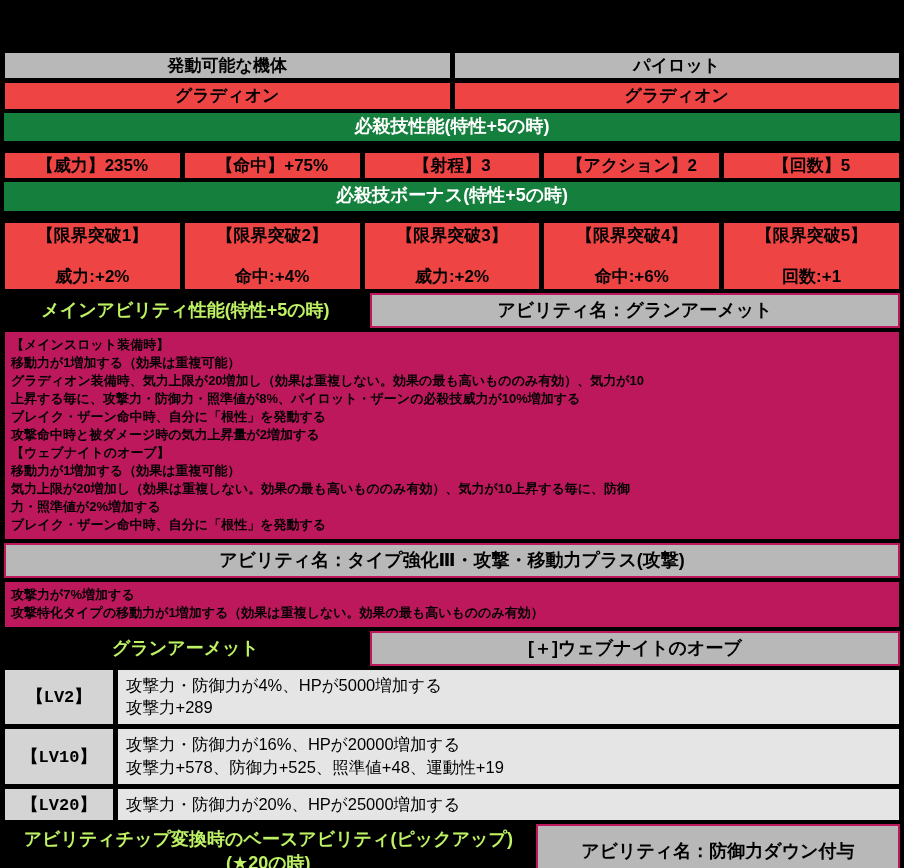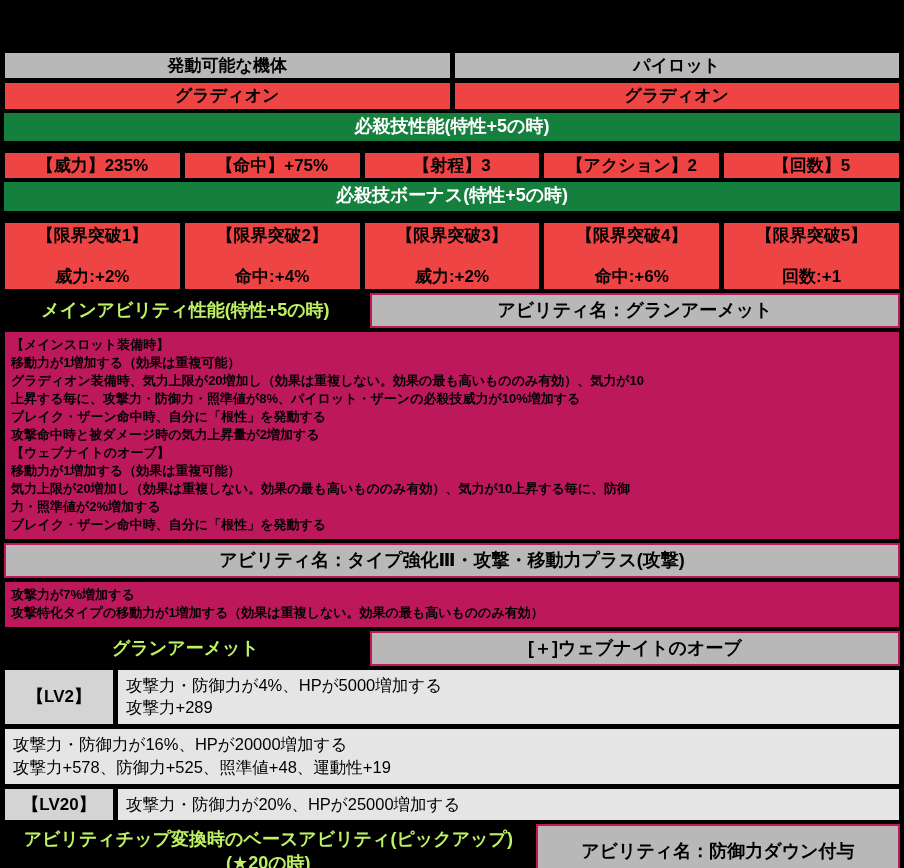--- a/index.html
+++ b/index.html
@@ -104,20 +104,21 @@
   .orb-lv {
     background: #d4d4d4;
     border: 1px solid #000;
     width: 110px;
     flex: 0 0 110px;
     display: flex;
     align-items: center;
     justify-content: center;
     font-weight: bold;
     font-size: 17px;
+    font-family: Liberation Mono, monospace;
   }
   .orb-body {
     background: #e5e5e5;
     border: 1px solid #000;
     flex: 1 1 auto;
     padding: 4px 8px 5px;
     font-size: 16.5px;
     font-weight: normal;
     line-height: 1.38;
   }
@@ -206,20 +207,21 @@
 
   <div class="orb-row">
     <div class="orb-lv">【LV2】</div>
     <div class="orb-body">
       <div class="ln">攻撃力・防御力が4%、HPが5000増加する</div>
       <div class="ln">攻撃力+289</div>
     </div>
   </div>
 
   <div class="orb-row">
+    <div class="orb-lv">【LV10】</div>
     <div class="orb-body">
       <div class="ln">攻撃力・防御力が16%、HPが20000増加する</div>
       <div class="ln">攻撃力+578、防御力+525、照準値+48、運動性+19</div>
     </div>
   </div>
 
   <div class="orb-row">
     <div class="orb-lv">【LV20】</div>
     <div class="orb-body">
       <div class="ln">攻撃力・防御力が20%、HPが25000増加する</div>

